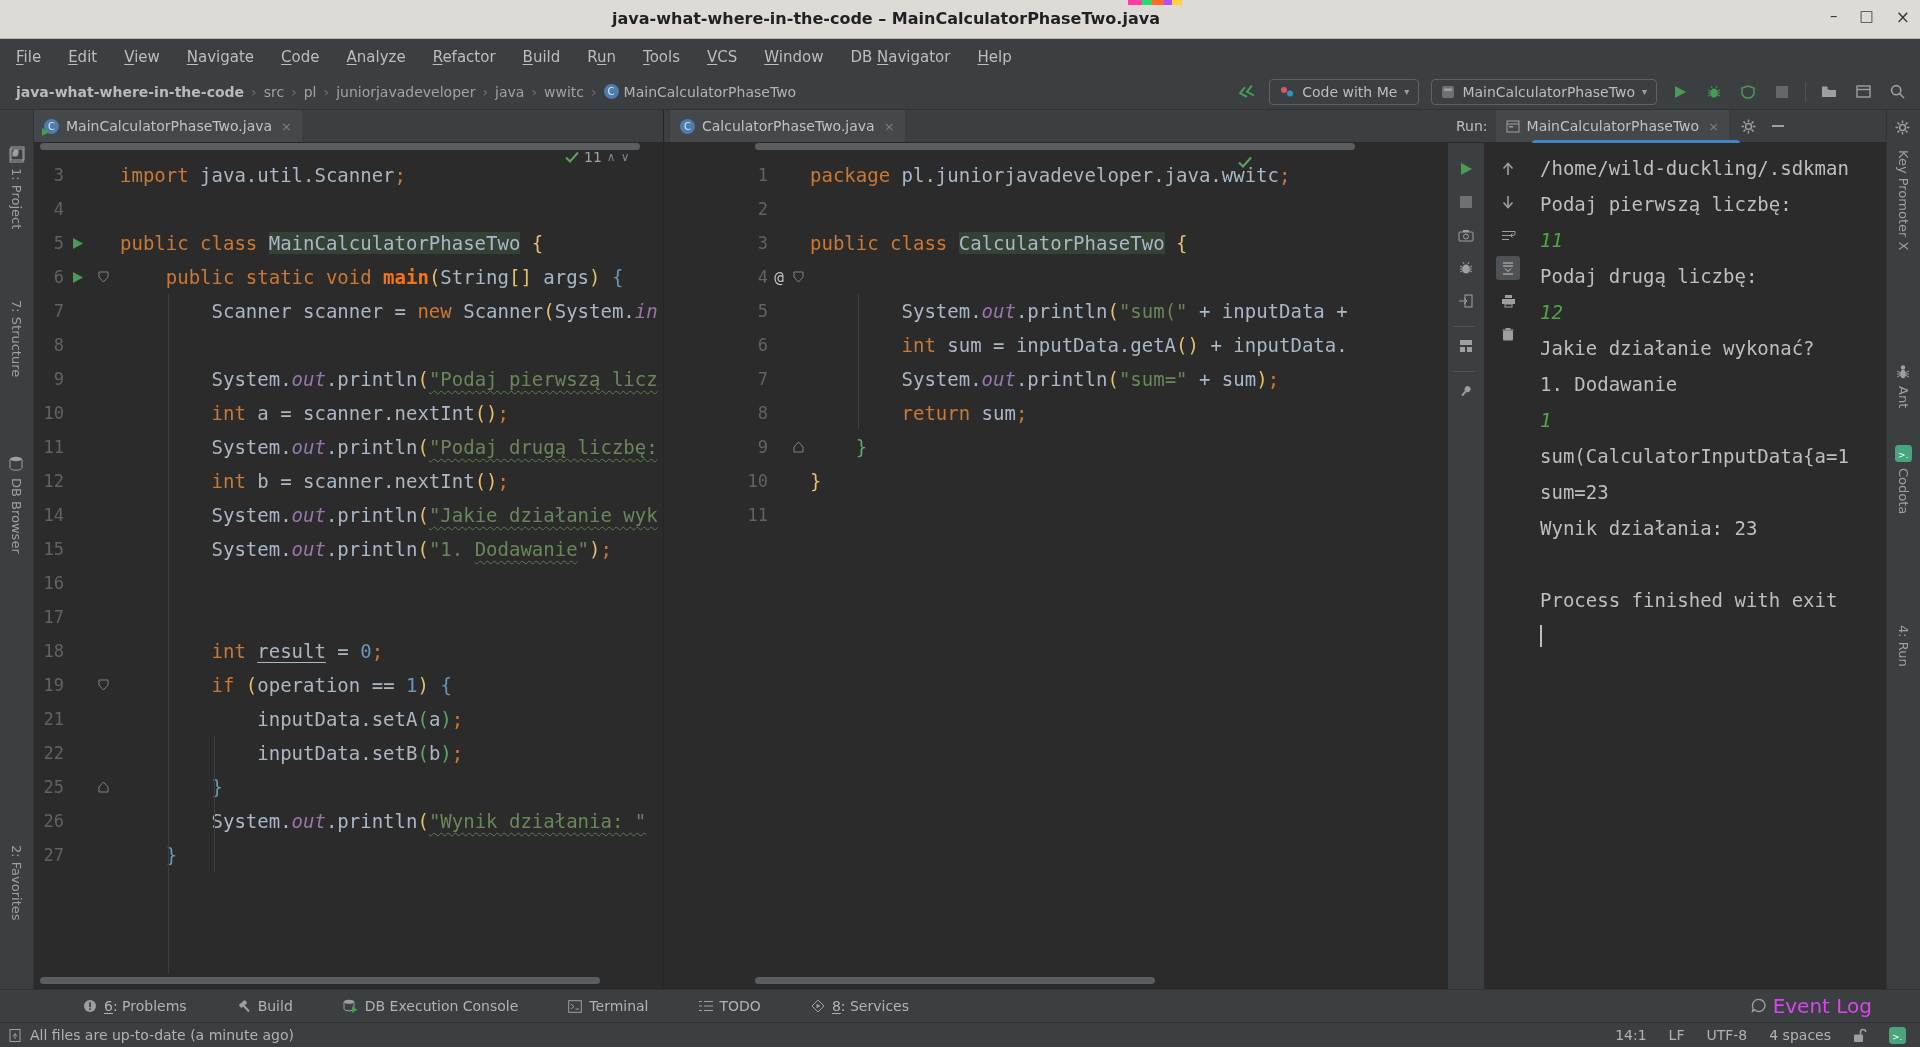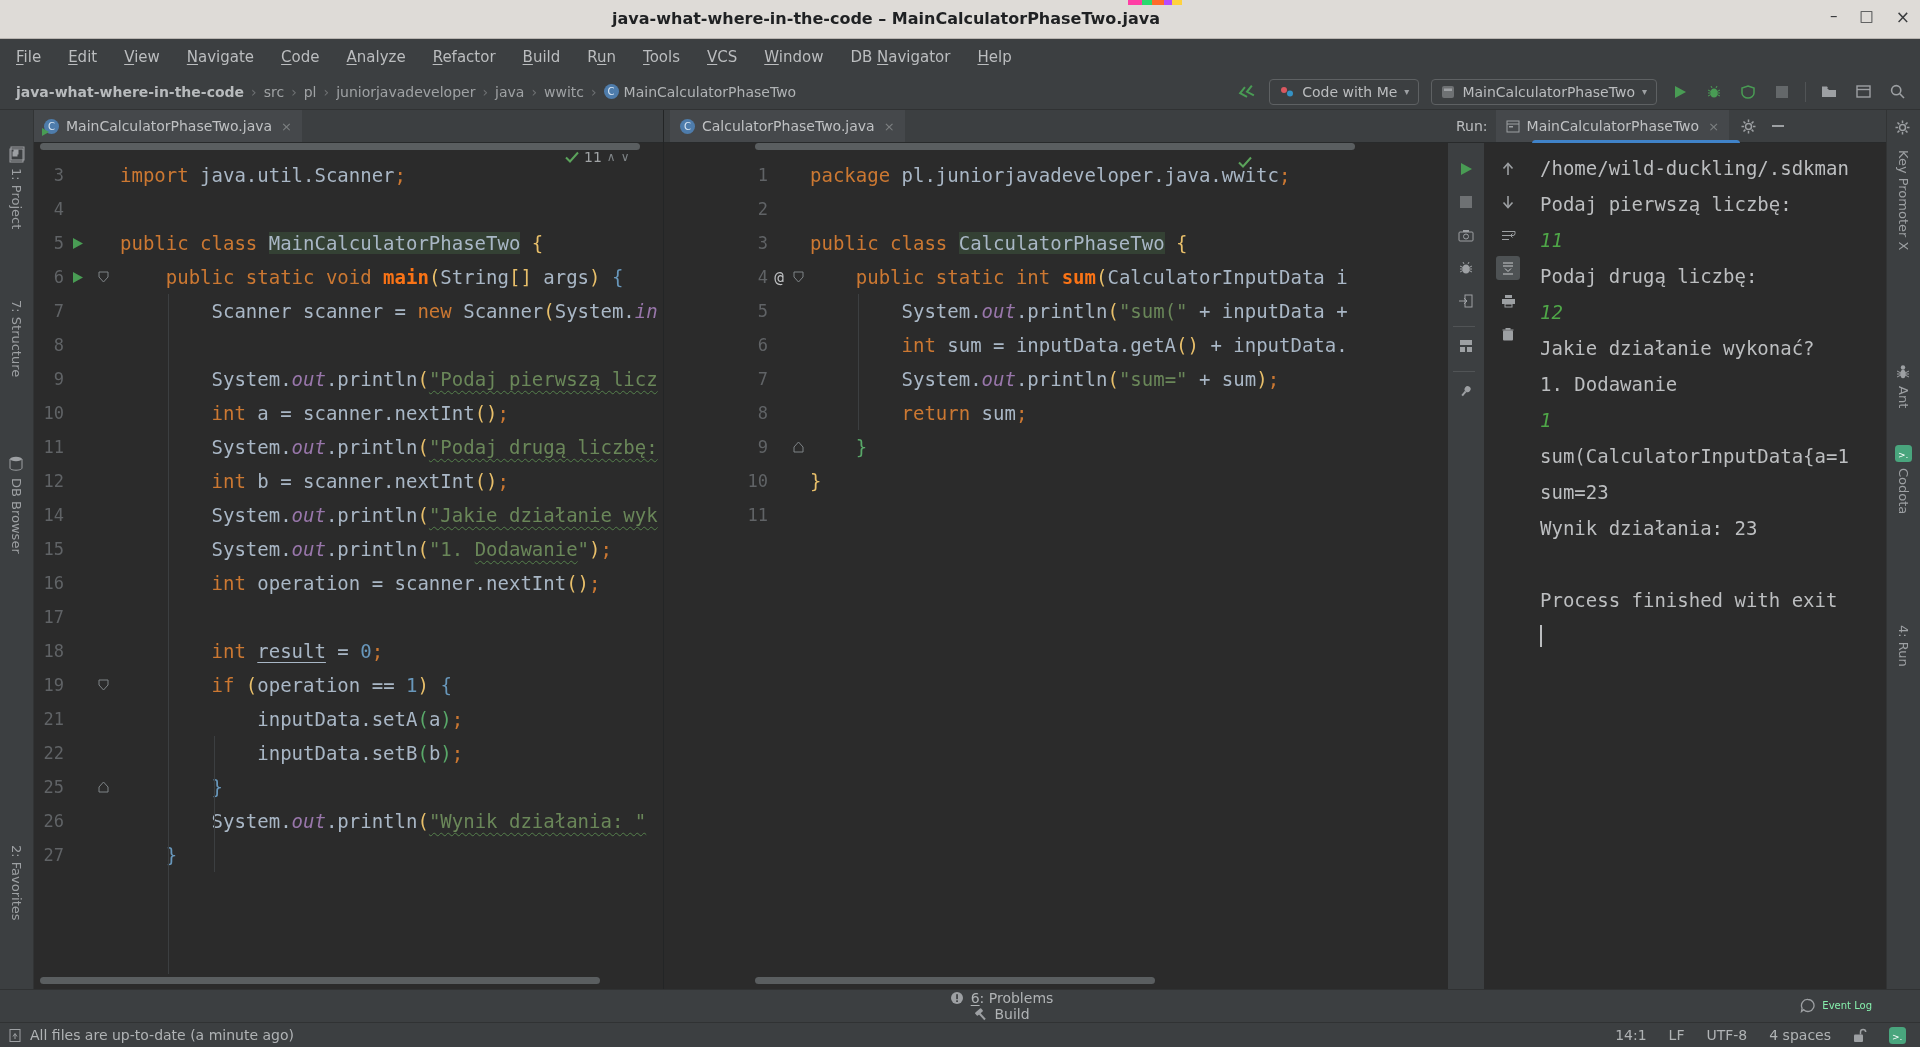--- a/index.html
+++ b/index.html
@@ -112,25 +112,25 @@
   .console .lines { top:7px; }
   .crow { height:36px; display:flex; align-items:center;
           font-family:"DejaVu Sans Mono", monospace; font-size:19px; color:#bcbec0;
           padding-left:8px; white-space:pre; }
   .crow.input { color:#4fa748; font-style:italic; }
   .caret-bar { width:2px; height:22px; background:#bbbdbf; }
 
   
   .windowbar { left:0; top:989px; width:1920px; height:33px; background:#3c3f41;
                border-top:1px solid #303233; display:flex; align-items:center;
-               padding-left:83px; column-gap:50px; font-size:14px; color:#b0b3b5;flex-direction:column; }
+               padding-left:83px; column-gap:50px; font-size:14px; color:#b0b3b5; }
   .wb-item { display:flex; align-items:center; gap:7px; }
   .wb-item u { text-decoration:underline; text-underline-offset:2px; }
   .eventlog { position:absolute; right:48px; top:989px; height:33px; display:flex;
-              align-items:center; gap:7px; font-size:10px; color:#86efac; }
+              align-items:center; gap:7px; font-size:20px; color:#d946ef; }
   .statusbar { left:0; top:1022px; width:1920px; height:25px; background:#3c3f41;
                border-top:1px solid #303233; font-size:14px; color:#b0b3b5; }
   .sb-left { position:absolute; left:8px; top:0; height:24px; display:flex;
              align-items:center; gap:8px; }
   .sb-right { position:absolute; right:14px; top:0; height:24px; display:flex;
               align-items:center; gap:22px; }
   svg { display:block; }
 </style>
 </head>
 <body>
@@ -391,21 +391,21 @@
               <polygon points="1,1 10,1 10,6 5.5,11 1,6" fill="none" stroke="#7f8487"></polygon>
             </svg></span><span class="code"><span class="tk-p">    </span><span class="tk-k">public static void </span><span class="tk-m">main</span><span class="tk-y">(</span><span class="tk-p">String</span><span class="tk-y">[]</span><span class="tk-p"> args</span><span class="tk-y">)</span><span class="tk-p"> </span><span class="tk-b">{</span></span></div>
         <div class="row p1"><span class="ln">7</span><span class="slot slot-run"></span><span class="slot slot-fold"></span><span class="code"><span class="tk-p">        Scanner scanner = </span><span class="tk-k">new </span><span class="tk-p">Scanner</span><span class="tk-y">(</span><span class="tk-p">System.</span><span class="tk-f">in</span></span></div>
         <div class="row p1"><span class="ln">8</span><span class="slot slot-run"></span><span class="slot slot-fold"></span><span class="code"></span></div>
         <div class="row p1"><span class="ln">9</span><span class="slot slot-run"></span><span class="slot slot-fold"></span><span class="code"><span class="tk-p">        System.</span><span class="tk-f">out</span><span class="tk-p">.println</span><span class="tk-y">(</span><span class="tk-su">"Podaj pierwszą licz</span></span></div>
         <div class="row p1"><span class="ln">10</span><span class="slot slot-run"></span><span class="slot slot-fold"></span><span class="code"><span class="tk-p">        </span><span class="tk-k">int </span><span class="tk-p">a = scanner.nextInt</span><span class="tk-y">()</span><span class="tk-o">;</span></span></div>
         <div class="row p1"><span class="ln">11</span><span class="slot slot-run"></span><span class="slot slot-fold"></span><span class="code"><span class="tk-p">        System.</span><span class="tk-f">out</span><span class="tk-p">.println</span><span class="tk-y">(</span><span class="tk-su">"Podaj drugą liczbę:</span></span></div>
         <div class="row p1"><span class="ln">12</span><span class="slot slot-run"></span><span class="slot slot-fold"></span><span class="code"><span class="tk-p">        </span><span class="tk-k">int </span><span class="tk-p">b = scanner.nextInt</span><span class="tk-y">()</span><span class="tk-o">;</span></span></div>
         <div class="row p1"><span class="ln">14</span><span class="slot slot-run"></span><span class="slot slot-fold"></span><span class="code"><span class="tk-p">        System.</span><span class="tk-f">out</span><span class="tk-p">.println</span><span class="tk-y">(</span><span class="tk-su">"Jakie działanie wyk</span></span></div>
         <div class="row p1"><span class="ln">15</span><span class="slot slot-run"></span><span class="slot slot-fold"></span><span class="code"><span class="tk-p">        System.</span><span class="tk-f">out</span><span class="tk-p">.println</span><span class="tk-y">(</span><span class="tk-s">"1. </span><span class="tk-su">Dodawanie</span><span class="tk-s">"</span><span class="tk-y">)</span><span class="tk-o">;</span></span></div>
-        <div class="row p1"><span class="ln">16</span><span class="slot slot-run"></span><span class="slot slot-fold"></span><span class="code"><span class="tk-p">        </span><span class="tk-k">int </span><span class="tk-p">operation = scanner.nextInt</span><span class="tk-y">()</span><span class="tk-o">;</span></span></div>
+        <div class="row p1"><span class="ln">16</span><span class="slot slot-run"></span><span class="slot slot-fold"></span></div>
         <div class="row p1"><span class="ln">17</span><span class="slot slot-run"></span><span class="slot slot-fold"></span><span class="code"></span></div>
         <div class="row p1"><span class="ln">18</span><span class="slot slot-run"></span><span class="slot slot-fold"></span><span class="code"><span class="tk-p">        </span><span class="tk-k">int </span><span class="tk-u">result</span><span class="tk-p"> = </span><span class="tk-nm">0</span><span class="tk-o">;</span></span></div>
         <div class="row p1"><span class="ln">19</span><span class="slot slot-run"></span><span class="slot slot-fold"><svg width="11" height="12">
               <polygon points="1,1 10,1 10,6 5.5,11 1,6" fill="none" stroke="#7f8487"></polygon>
             </svg></span><span class="code"><span class="tk-p">        </span><span class="tk-k">if </span><span class="tk-y">(</span><span class="tk-p">operation == </span><span class="tk-nm">1</span><span class="tk-y">)</span><span class="tk-p"> </span><span class="tk-b">{</span></span></div>
         <div class="row p1"><span class="ln">21</span><span class="slot slot-run"></span><span class="slot slot-fold"></span><span class="code"><span class="tk-p">            inputData.setA</span><span class="tk-g">(</span><span class="tk-p">a</span><span class="tk-g">)</span><span class="tk-o">;</span></span></div>
         <div class="row p1"><span class="ln">22</span><span class="slot slot-run"></span><span class="slot slot-fold"></span><span class="code"><span class="tk-p">            inputData.setB</span><span class="tk-g">(</span><span class="tk-p">b</span><span class="tk-g">)</span><span class="tk-o">;</span></span></div>
         <div class="row p1"><span class="ln">25</span><span class="slot slot-run"></span><span class="slot slot-fold"><svg width="11" height="12">
               <polygon points="1,11 10,11 10,6 5.5,1 1,6" fill="none" stroke="#7f8487"></polygon>
             </svg></span><span class="code"><span class="tk-p">        </span><span class="tk-b">}</span></span></div>
@@ -413,21 +413,21 @@
         <div class="row p1"><span class="ln">27</span><span class="slot slot-run"></span><span class="slot slot-fold"></span><span class="code"><span class="tk-p">    </span><span class="tk-b">}</span></span></div>
       </div>
     </div>
   <div class="abs pane p2" id="pane2">
       <div class="lines">
         <div class="row p2"><span class="ln">1</span><span class="slot slot-at"></span><span class="slot slot-fold"></span><span class="code"><span class="tk-k">package </span><span class="tk-p">pl.juniorjavadeveloper.java.wwitc</span><span class="tk-o">;</span></span></div>
         <div class="row p2"><span class="ln">2</span><span class="slot slot-at"></span><span class="slot slot-fold"></span><span class="code"></span></div>
         <div class="row p2"><span class="ln">3</span><span class="slot slot-at"></span><span class="slot slot-fold"></span><span class="code"><span class="tk-k">public class </span><span class="tk-cl">CalculatorPhaseTwo</span><span class="tk-p"> </span><span class="tk-y">{</span></span></div>
         <div class="row p2"><span class="ln">4</span><span class="slot slot-at">@</span><span class="slot slot-fold"><svg width="11" height="12">
               <polygon points="1,1 10,1 10,6 5.5,11 1,6" fill="none" stroke="#7f8487"></polygon>
-            </svg></span><span class="code"><span class="tk-p">    </span><span class="tk-k">public static int </span><span class="tk-m">sum</span><span class="tk-y">(</span><span class="tk-p">CalculatorInputData i</span></span></div>
+            </svg></span></div>
         <div class="row p2"><span class="ln">5</span><span class="slot slot-at"></span><span class="slot slot-fold"></span><span class="code"><span class="tk-p">        System.</span><span class="tk-f">out</span><span class="tk-p">.println</span><span class="tk-y">(</span><span class="tk-s">"sum("</span><span class="tk-p"> + inputData +</span></span></div>
         <div class="row p2"><span class="ln">6</span><span class="slot slot-at"></span><span class="slot slot-fold"></span><span class="code"><span class="tk-p">        </span><span class="tk-k">int </span><span class="tk-p">sum = inputData.getA</span><span class="tk-y">()</span><span class="tk-p"> + inputData.</span></span></div>
         <div class="row p2"><span class="ln">7</span><span class="slot slot-at"></span><span class="slot slot-fold"></span><span class="code"><span class="tk-p">        System.</span><span class="tk-f">out</span><span class="tk-p">.println</span><span class="tk-y">(</span><span class="tk-s">"sum="</span><span class="tk-p"> + sum</span><span class="tk-y">)</span><span class="tk-o">;</span></span></div>
         <div class="row p2"><span class="ln">8</span><span class="slot slot-at"></span><span class="slot slot-fold"></span><span class="code"><span class="tk-p">        </span><span class="tk-k">return </span><span class="tk-p">sum</span><span class="tk-o">;</span></span></div>
         <div class="row p2"><span class="ln">9</span><span class="slot slot-at"></span><span class="slot slot-fold"><svg width="11" height="12">
               <polygon points="1,11 10,11 10,6 5.5,1 1,6" fill="none" stroke="#7f8487"></polygon>
             </svg></span><span class="code"><span class="tk-p">    </span><span class="tk-g">}</span></span></div>
         <div class="row p2"><span class="ln">10</span><span class="slot slot-at"></span><span class="slot slot-fold"></span><span class="code"><span class="tk-y">}</span></span></div>
         <div class="row p2"><span class="ln">11</span><span class="slot slot-at"></span><span class="slot slot-fold"></span><span class="code"></span></div>
       </div>

